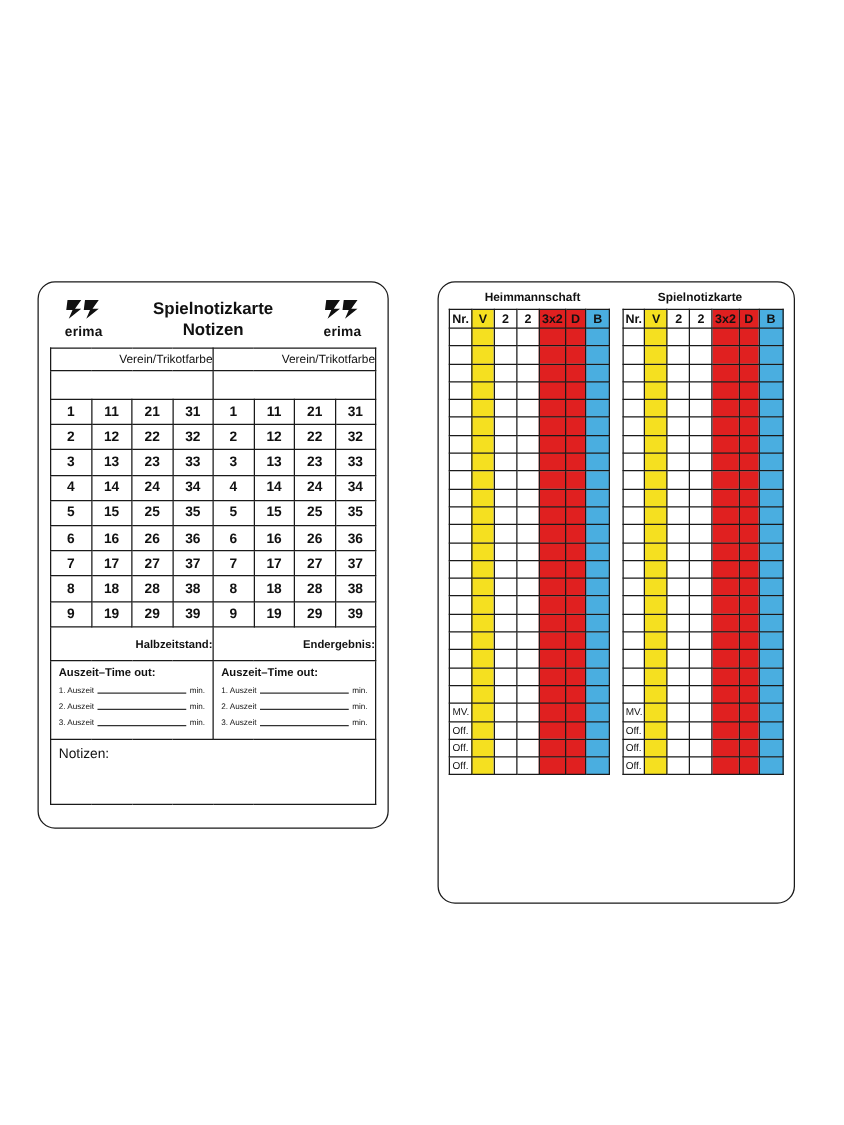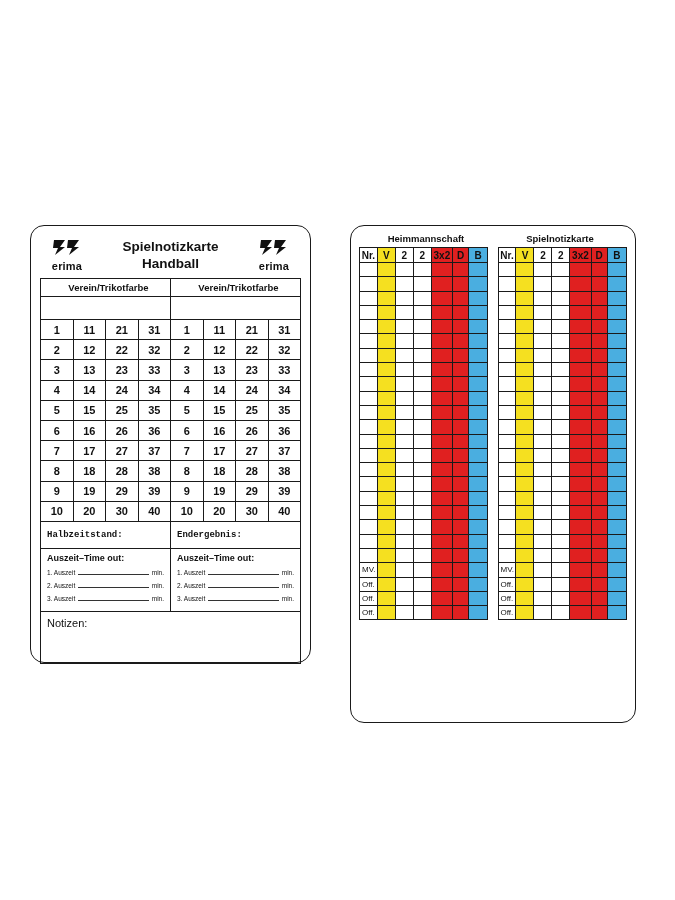--- a/index.html
+++ b/index.html
@@ -85,42 +85,41 @@
     border: 1px solid #1a1a1a;
     font-size: 11px;
     color: #111;
     text-align: center;
     padding: 0;
   }
 
   .team-head td {
     height: 17px;
     font-size: 9.5px;
-    font-weight: bold;
-    text-align: center;
+    font-weight: normal;
+    text-align: right;
     padding-left: 6px;
   }
   .team-blank td {
     height: 22px;
   }
 
   .numrow td {
     height: 19.2px;
     font-weight: bold;
     font-size: 11px;
   }
 
   .half-row td {
     height: 26px;
     font-size: 9px;
     font-weight: bold;
-    text-align: left;
+    text-align: right;
     padding-left: 6px;
     vertical-align: middle;
-    font-family: Liberation Mono, monospace;
   }
 
   .timeout-cell {
     padding: 4px 6px 5px 6px !important;
     text-align: left !important;
     vertical-align: top;
   }
   .timeout-cell .to-title {
     font-size: 9px;
     font-weight: bold;
@@ -205,21 +204,21 @@
     <div class="brand">
       <svg class="leaf" width="30" height="17" viewBox="0 0 30 17">
         <path d="M2 1 L13 1 L8 8 L13 8 L3 16 L6 9 L1 9 Z" fill="#111"></path>
         <path d="M16 1 L27 1 L22 8 L27 8 L17 16 L20 9 L15 9 Z" fill="#111"></path>
       </svg>
       <span class="brand-name">erima</span>
     </div>
 
     <div class="title-block">
       <div class="t1">Spielnotizkarte</div>
-      <div class="t2">Handball</div>
+      <div class="t2">Notizen</div>
     </div>
 
     <div class="brand">
       <svg class="leaf" width="30" height="17" viewBox="0 0 30 17">
         <path d="M2 1 L13 1 L8 8 L13 8 L3 16 L6 9 L1 9 Z" fill="#111"></path>
         <path d="M16 1 L27 1 L22 8 L27 8 L17 16 L20 9 L15 9 Z" fill="#111"></path>
       </svg>
       <span class="brand-name">erima</span>
     </div>
   </div>
@@ -327,30 +326,20 @@
       </tr>
       <tr class="numrow">
         <td>9</td>
         <td>19</td>
         <td>29</td>
         <td>39</td>
         <td>9</td>
         <td>19</td>
         <td>29</td>
         <td>39</td>
-      </tr>
-      <tr class="numrow">
-        <td>10</td>
-        <td>20</td>
-        <td>30</td>
-        <td>40</td>
-        <td>10</td>
-        <td>20</td>
-        <td>30</td>
-        <td>40</td>
       </tr>
 
       <tr class="half-row">
         <td colspan="4">Halbzeitstand:</td>
         <td colspan="4">Endergebnis:</td>
       </tr>
 
       <tr>
         <td colspan="4" class="timeout-cell">
           <div class="to-title">Auszeit–Time out:</div>

